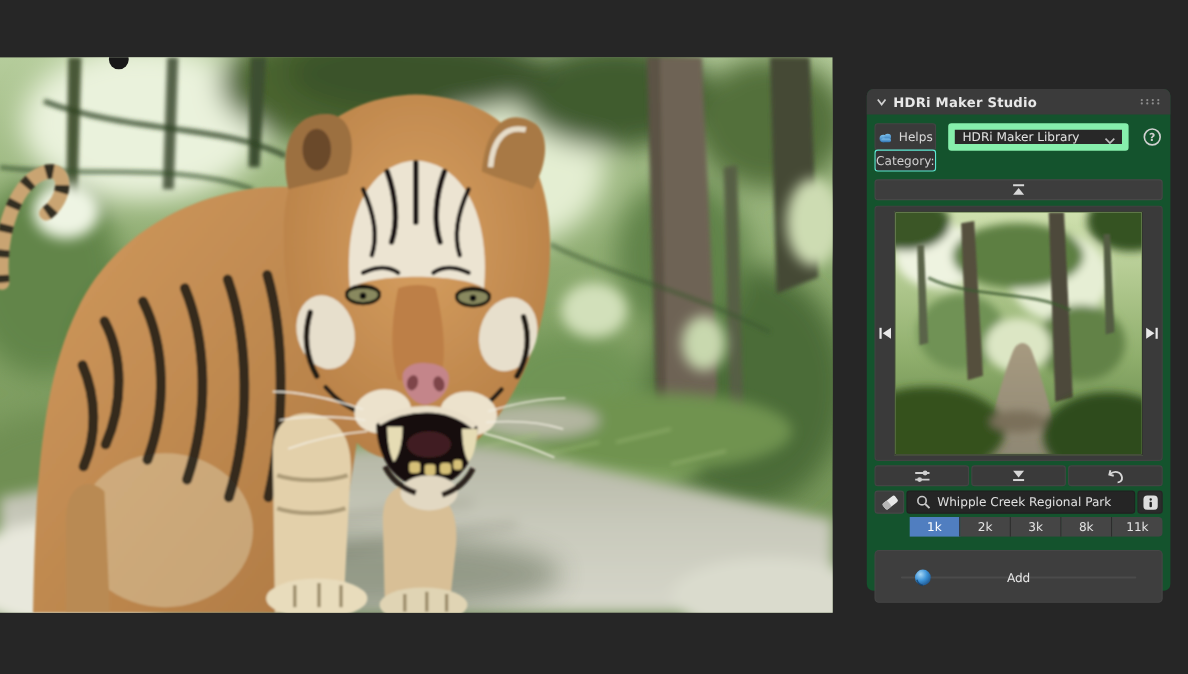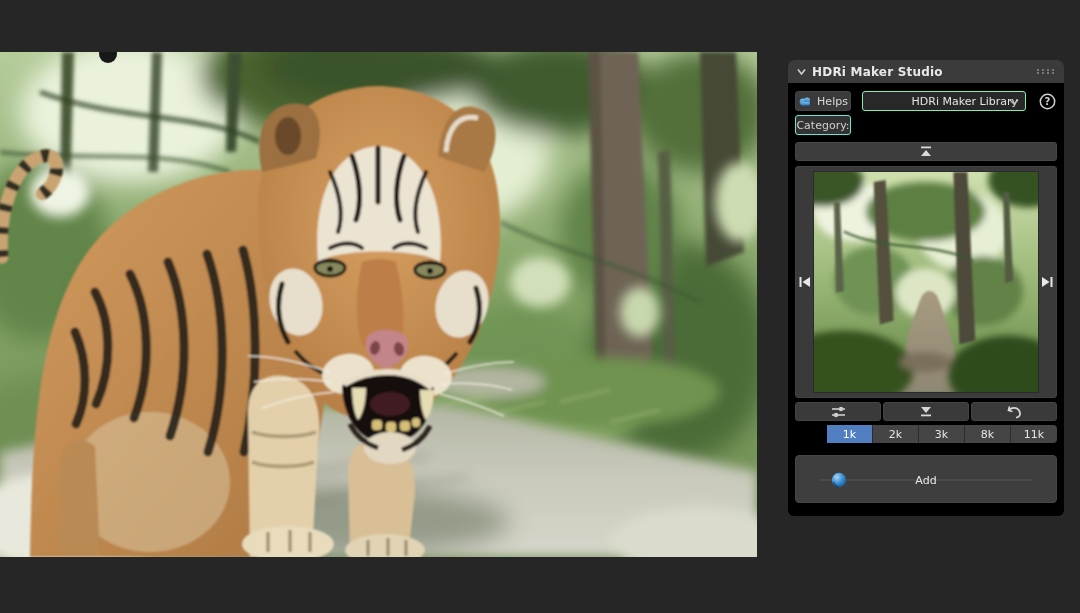--- a/index.html
+++ b/index.html
@@ -1,36 +1,36 @@
 <!DOCTYPE html>
 <html><head>
 <meta charset="utf-8">
 <style>
   html,body{margin:0;padding:0;background:#000;}
   .screen{position:relative;width:1080px;height:613px;background:#262626;overflow:hidden;
           font-family:"DejaVu Sans",sans-serif;color:#d6d6d6;}
   .viewport{position:absolute;left:0;top:52px;width:757px;height:505px;display:block;}
 
   
-  .panel{position:absolute;left:788px;top:60px;width:276px;height:456px;background:#000000;
+  .panel{position:absolute;left:788px;top:81px;width:276px;height:456px;background:#14532d;
          border-radius:6px;box-sizing:border-box;}
   .panel-header{height:23px;background:#3b3b3b;border-radius:6px 6px 0 0;display:flex;
                 align-items:center;padding:0 8px;gap:5px;}
   .panel-title{font-size:12px;font-weight:bold;color:#e8e8e8;letter-spacing:.2px;}
   .grip{margin-left:auto;display:grid;grid-template-columns:repeat(4,4px);grid-gap:1px 1px;}
   .grip i{width:2px;height:2px;border-radius:50%;background:#8f8f8f;display:block;}
   .panel-body{padding:8px 7px 0 7px;}
 
   .row{display:grid;grid-template-columns:56px 1fr 20px;grid-gap:6px;height:20px;margin-bottom:4px;gap:11px;}
   .btn{background:#3a3a3a;border:1px solid #444;border-radius:3px;display:flex;align-items:center;
        justify-content:center;gap:5px;font-size:11px;color:#d9d9d9;box-sizing:border-box;cursor:default;}
   .label-box{background:#333;border:1px solid #5eead4;border-radius:3px;display:flex;align-items:center;
        justify-content:center;font-size:11px;color:#cfcfcf;box-sizing:border-box;}
-  .dropdown{background:#282828;border:1px solid #86efac;border-radius:3px;display:flex;align-items:center;
-       font-size:11px;color:#e3e3e3;padding:0 7px;box-sizing:border-box;position:relative;justify-content:flex-end;gap:6px;}
+  .dropdown{background:#282828;border:6px solid #86efac;border-radius:3px;display:flex;align-items:center;
+       font-size:11px;color:#e3e3e3;padding:0 7px;box-sizing:border-box;position:relative;justify-content:flex-start;gap:6px;}
   .dropdown .chev{position:absolute;right:6px;top:6px;}
   .round-btn{background:transparent;border:none;display:flex;align-items:center;justify-content:center;}
 
   .wide-btn{height:17px;margin:7px 0 5px 0;background:#3d3d3d;border:1px solid #474747;border-radius:3px;
        display:flex;align-items:center;justify-content:center;}
 
   .preview-box{height:232px;background:#3a3a3a;border:1px solid #424242;border-radius:3px;display:flex;
        align-items:stretch;box-sizing:border-box;margin-bottom:4px;}
   .gutter{width:17px;display:flex;align-items:center;justify-content:center;}
   .preview-img{flex:1;margin:4px 0;border:1px solid #2a2a2a;overflow:hidden;background:#87a465;}
@@ -403,20 +403,44 @@
           </svg>
         </div>
         <div class="btn">
           <svg width="18" height="14">
             <path d="M4,5 C8,1.5 14,2.5 15,8 C15.5,11 13,12.5 11,12.5" fill="none" stroke="#d8d8d8" stroke-width="1.7"></path>
             <polyline points="4.5,1.5 3.5,5.5 7.5,6.5" fill="none" stroke="#d8d8d8" stroke-width="1.7"></polyline>
           </svg>
         </div>
       </div>
 
+      <div class="search-row">
+        <div class="eraser-btn">
+          <svg width="16" height="15">
+            <g transform="rotate(-38 8 7.5)">
+              <rect x="1" y="4.5" width="14" height="7" rx="2" fill="#e8e8e8"></rect>
+              <rect x="1" y="4.5" width="6" height="7" rx="2" fill="#b5b5b5"></rect>
+            </g>
+          </svg>
+        </div>
+        <div class="search-field">
+          <svg width="13" height="13">
+            <circle cx="5.2" cy="5.2" r="3.8" fill="none" stroke="#c8c8c8" stroke-width="1.5"></circle>
+            <line x1="8.2" y1="8.2" x2="12" y2="12" stroke="#c8c8c8" stroke-width="1.7"></line>
+          </svg>
+          <span>Whipple Creek Regional Park</span>
+        </div>
+        <div class="info-btn">
+          <svg width="14" height="14">
+            <rect x="0.5" y="0.5" width="13" height="13" rx="3.5" fill="#dedede"></rect>
+            <rect x="6" y="3" width="2.2" height="2.2" rx="1" fill="#222"></rect>
+            <rect x="6" y="6.2" width="2.2" height="5" rx="1" fill="#222"></rect>
+          </svg>
+        </div>
+      </div>
 
       <div class="segmented">
         <div class="seg selected">1k</div>
         <div class="seg">2k</div>
         <div class="seg">3k</div>
         <div class="seg">8k</div>
         <div class="seg">11k</div>
       </div>
 
       <div class="addremove-box">

